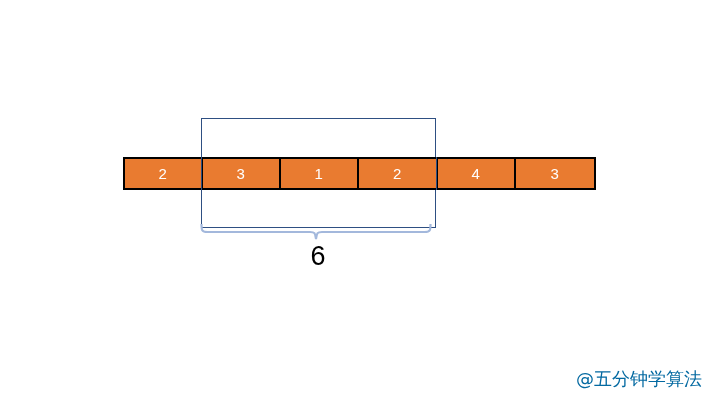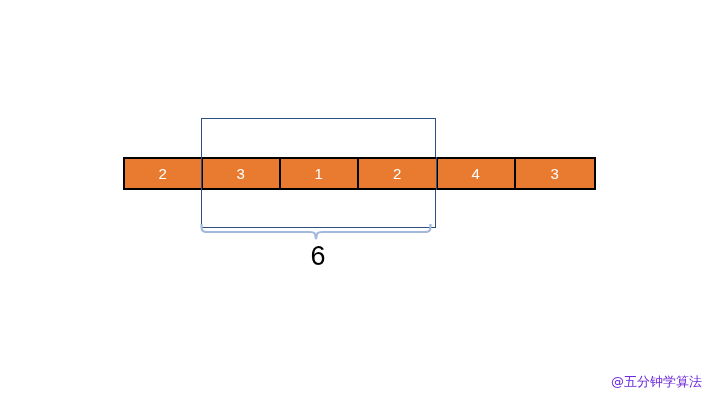--- a/index.html
+++ b/index.html
@@ -82,22 +82,22 @@
     font-family: "Liberation Sans", sans-serif;
     text-align: center;
     line-height: 1;
   }
 
   
   .watermark {
     position: absolute;
     right: 18px;
     bottom: 14px;
-    font-size: 13px;
-    color: #6d28d9;
+    font-size: 18px;
+    color: #0369a1;
     font-family: "DejaVu Sans", sans-serif;
     white-space: nowrap;
   }
 </style>
 </head>
 <body>
 
 <div id="canvas">
 
   <div class="window-rect" style="left:201px; top:118px; width:235px; height:110px;"></div>

